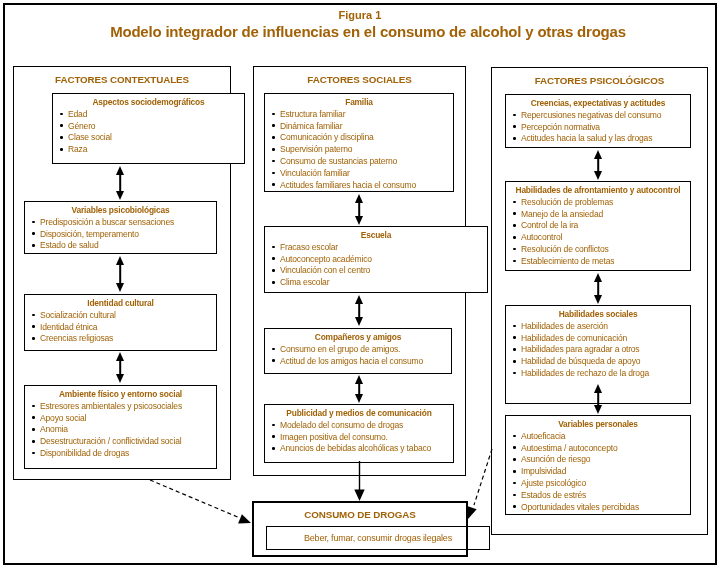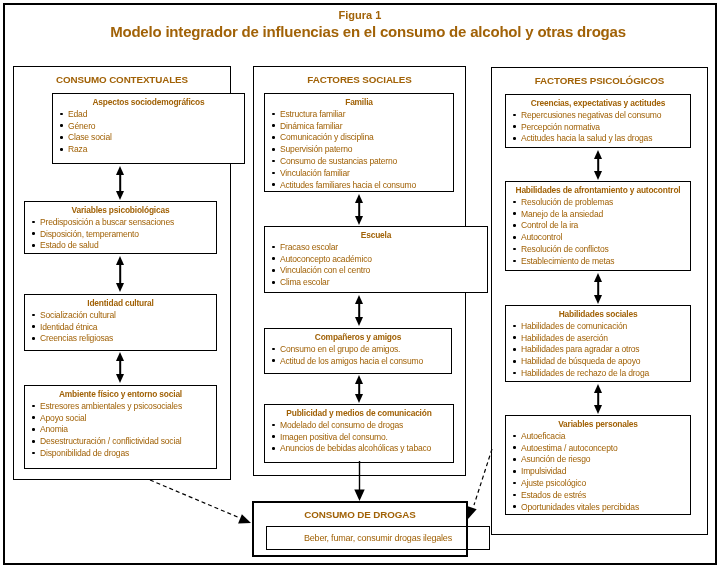--- a/index.html
+++ b/index.html
@@ -46,21 +46,21 @@
 </head>
 <body>
 
 <div class="canvas">
   <div class="frame"></div>
 
   <div class="figure-label">Figura 1</div>
   <div class="figure-title">Modelo integrador de influencias en el consumo de alcohol y otras drogas</div>
 
   <div class="col" style="left:13px;top:66px;width:216px;height:412px;">
-    <div class="col-header">CONSUMO CONTEXTUALES</div>
+    <div class="col-header">FACTORES CONTEXTUALES</div>
 
     <div class="fbox" style="left:10px;top:26px;width:193px;height:71px;margin-left:28px;">
       <span class="fbox-title">Aspectos sociodemográficos</span>
       <div class="blist">
           <div class="bullet-item">
             <span class="dot"></span>
             <span class="bullet-text">Edad</span>
           </div>
           <div class="bullet-item">
             <span class="dot"></span>
@@ -300,30 +300,30 @@
           <div class="bullet-item">
             <span class="dot"></span>
             <span class="bullet-text">Establecimiento de metas</span>
           </div>
         </div>
     </div>
     <div class="dbl-arrow" style="left:100px;top:205px;height:31px;">
         <span class="shaft"></span>
       </div>
 
-    <div class="fbox" style="left:13px;top:237px;width:186px;height:77px;">
+    <div class="fbox" style="left:13px;top:237px;width:186px;height:99px;">
       <span class="fbox-title">Habilidades sociales</span>
       <div class="blist">
           <div class="bullet-item">
             <span class="dot"></span>
+            <span class="bullet-text">Habilidades de aserción</span>
+          </div>
+          <div class="bullet-item">
+            <span class="dot"></span>
             <span class="bullet-text">Habilidades de comunicación</span>
-          </div>
-          <div class="bullet-item">
-            <span class="dot"></span>
-            <span class="bullet-text">Habilidades de aserción</span>
           </div>
           <div class="bullet-item">
             <span class="dot"></span>
             <span class="bullet-text">Habilidades para agradar a otros</span>
           </div>
           <div class="bullet-item">
             <span class="dot"></span>
             <span class="bullet-text">Habilidad de búsqueda de apoyo</span>
           </div>
           <div class="bullet-item">

